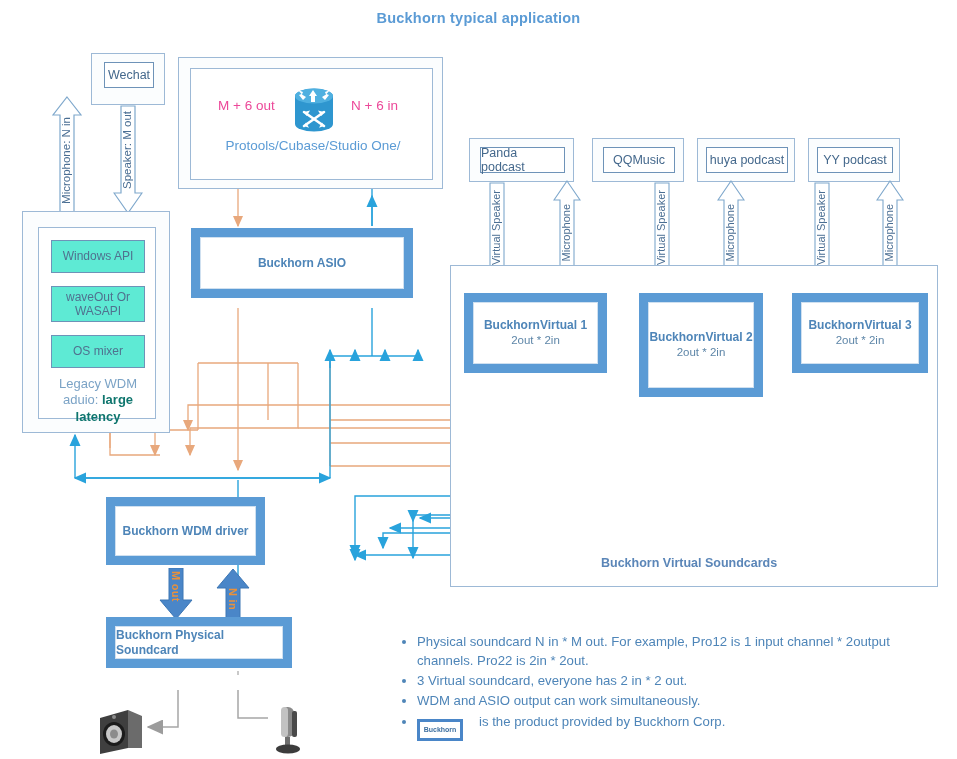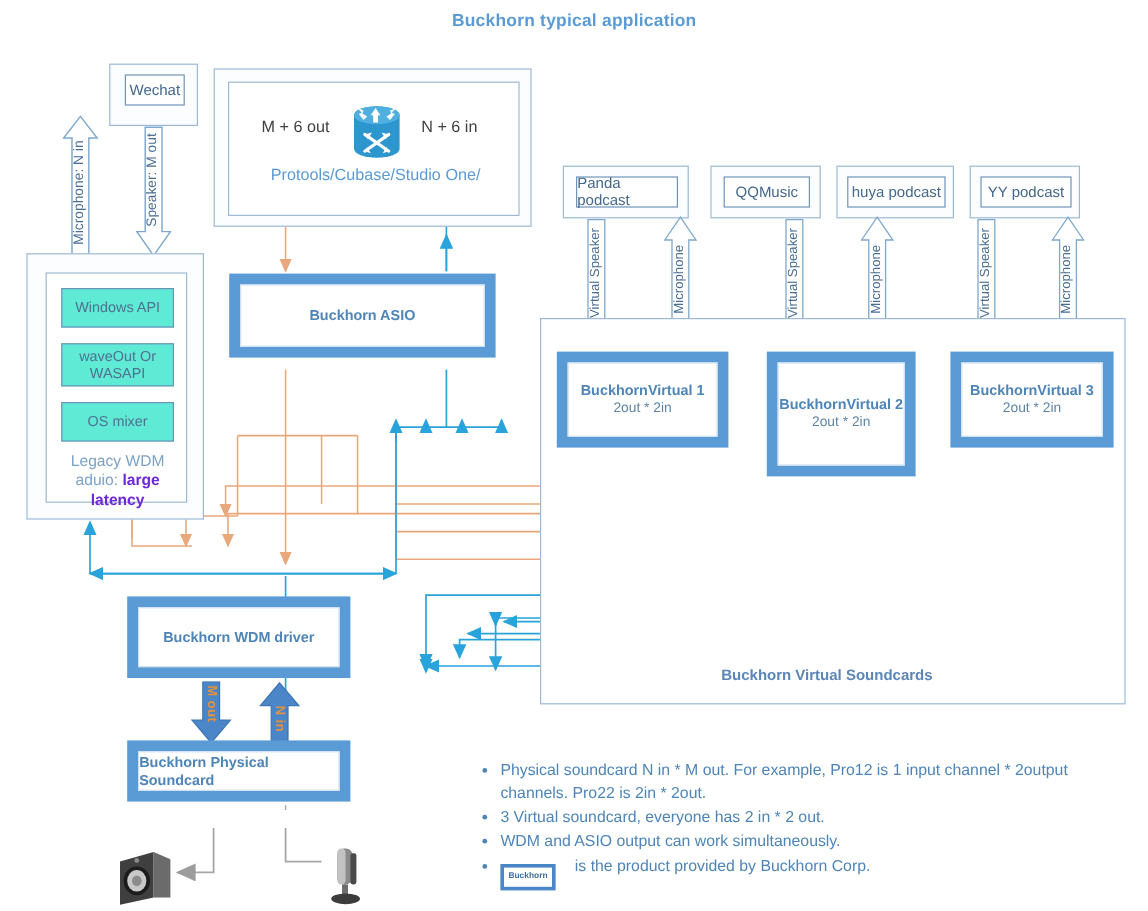--- a/index.html
+++ b/index.html
@@ -81,39 +81,39 @@
     color: #50718F;
     font-size: 12px;
     line-height: 1.2;
   }
   .wdm-caption {
     text-align: center;
     color: #7BA3C6;
     font-size: 13px;
     line-height: 1.25;
   }
-  .wdm-caption b { color: #6d28d9; }
+  .wdm-caption b { color: #0f766e; }
 
   
   .vlabel {
     writing-mode: vertical-rl;
     transform: rotate(180deg);
     color: #4A6E93;
     font-size: 11.5px;
     white-space: nowrap;
     line-height: 1;
   }
   .vlabel-small { font-size: 11px; }
 
   
   .router { position: absolute; }
 
   
   .mx-label {
-    color: #404040;
+    color: #ec4899;
     font-size: 13.5px;
   }
   .mx-caption {
     color: #5B9BD5;
     font-size: 13.5px;
     text-align: center;
     line-height: 1.35;
   }
 
   
@@ -364,21 +364,21 @@
       </div>
     </div>
   </div>
 
   <div class="abs prodbox" style="left:191px; top:228px; width:222px; height:70px;">
     <div class="inner">
       <span>Buckhorn ASIO</span>
     </div>
   </div>
 
-  <div class="abs prodbox" style="left:106px; top:497px; width:186px; height:68px;">
+  <div class="abs prodbox" style="left:106px; top:497px; width:159px; height:68px;">
     <div class="inner">
       <span>Buckhorn WDM driver</span>
     </div>
   </div>
 
   <div class="abs" style="left:159px; top:568px; width:34px; height:52px;">
     <svg width="34" height="52" viewBox="0 0 34 52">
       <path d="M10,0 L24,0 L24,32 L33,32 L17,51 L1,32 L10,32 Z" fill="#4A86C8" stroke="#3C76B4" stroke-width="1"></path>
     </svg>
     <div class="blkarrow-txt" style="left:11px; top:3px;">M out</div>

